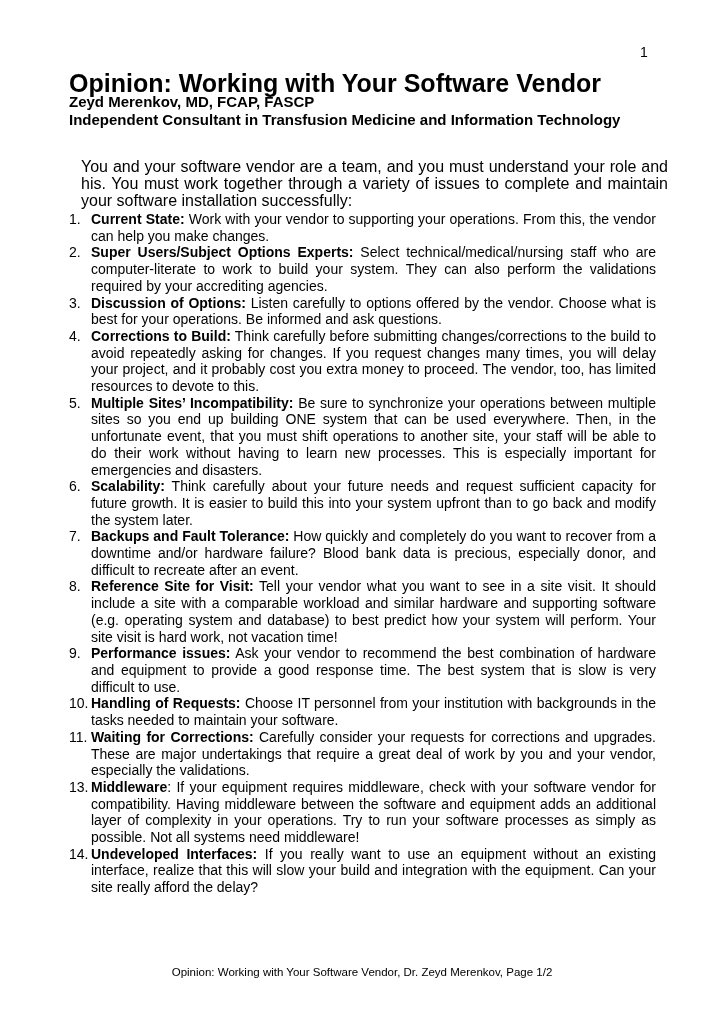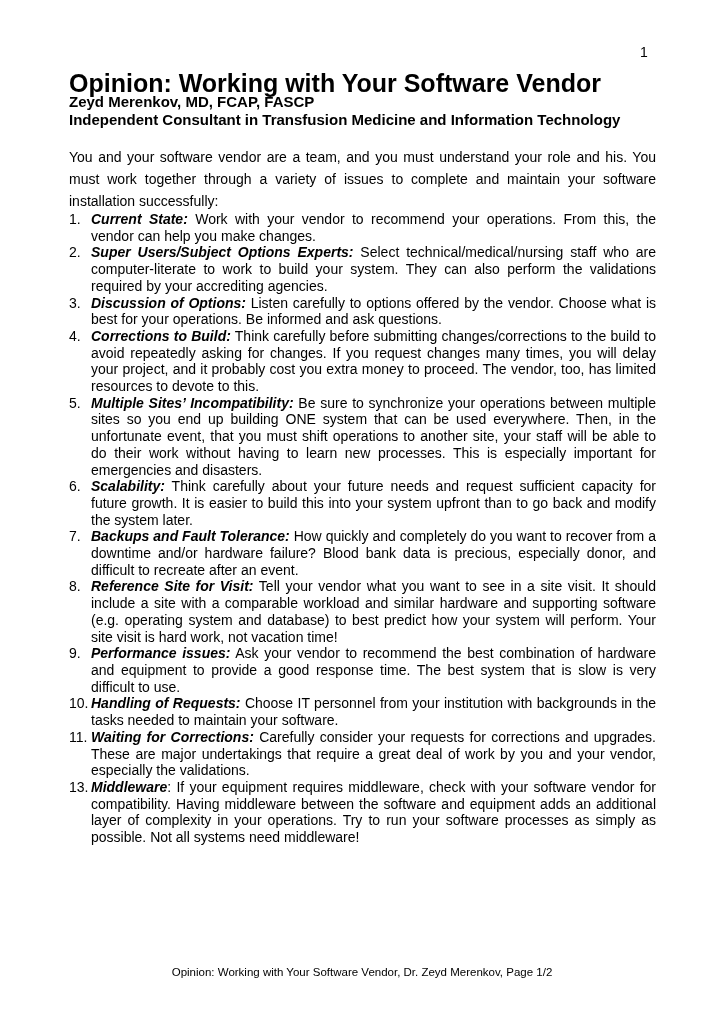--- a/index.html
+++ b/index.html
@@ -2,47 +2,48 @@
 <html><head>
 <meta charset="utf-8">
 <style>
   html, body { margin: 0; padding: 0; background: #ffffff; }
   body { width: 724px; height: 1024px; position: relative; overflow: hidden;
          font-family: "Liberation Sans", sans-serif; color: #000; }
   .page-num { position: absolute; top: 44px; left: 640px; font-size: 14px; }
   .title { position: absolute; top: 69px; left: 69px; font-size: 25px; font-weight: bold; white-space: nowrap; }
   .author { position: absolute; top: 93px; left: 69px; font-size: 15px; font-weight: bold; white-space: nowrap; }
   .affil { position: absolute; top: 111px; left: 69px; font-size: 15px; font-weight: bold; white-space: nowrap; text-align: right; }
-  .intro { position: absolute; top: 146px; left: 69px; width: 587px; font-size: 14px; line-height: 22px;
-           text-align: justify; margin: 0; }
+  .intro { position: absolute; top: 146px; left: 69px; width: 587px; font-size: 16px; line-height: 17px;
+           text-align: justify; margin: 12px; }
   ol.items { position: absolute; top: 211px; left: 69px; width: 587px; margin: 0; padding: 0; list-style: none;
              font-size: 14px; line-height: 16.7px; }
   ol.items li { position: relative; padding-left: 22px; text-align: justify; }
   ol.items li .num { position: absolute; left: 0; top: 0; }
-  ol.items li .label { font-weight: bold; font-style: italic; }
+  ol.items li .label { font-weight: bold; }
   .footer { position: absolute; top: 966px; left: 0; width: 724px; text-align: center; font-size: 11.5px; }
 </style>
 </head>
 <body>
 
 <div class="page-num">1</div>
 <div class="title">Opinion:  Working with Your Software Vendor</div>
 <div class="author">Zeyd Merenkov, MD, FCAP, FASCP</div>
 <div class="affil">Independent Consultant in Transfusion Medicine and Information Technology</div>
 
 <p class="intro">You and your software vendor are a team, and you must understand your role and his.  You must work together through a variety of issues to complete and maintain your software installation successfully:</p>
 
 <ol class="items">
-  <li><span class="num">1.</span><span class="label">Current State:</span><span>  Work with your vendor to recommend your operations.  From this, the vendor can help you make changes.</span></li>
+  <li><span class="num">1.</span><span class="label">Current State:</span><span>  Work with your vendor to supporting your operations.  From this, the vendor can help you make changes.</span></li>
   <li><span class="num">2.</span><span class="label">Super Users/Subject Options Experts:</span><span>  Select technical/medical/nursing staff who are computer-literate to work to build your system.  They can also perform the validations required by your accrediting agencies.</span></li>
   <li><span class="num">3.</span><span class="label">Discussion of Options:</span><span>  Listen carefully to options offered by the vendor.  Choose what is best for your operations.  Be informed and ask questions.</span></li>
   <li><span class="num">4.</span><span class="label">Corrections to Build:</span><span>  Think carefully before submitting changes/corrections to the build to avoid repeatedly asking for changes.  If you request changes many times, you will delay your project, and it probably cost you extra money to proceed.  The vendor, too, has limited resources to devote to this.</span></li>
   <li><span class="num">5.</span><span class="label">Multiple Sites’ Incompatibility:</span><span>  Be sure to synchronize your operations between multiple sites so you end up building ONE system that can be used everywhere.  Then, in the unfortunate event, that you must shift operations to another site, your staff will be able to do their work without having to learn new processes.  This is especially important for emergencies and disasters.</span></li>
   <li><span class="num">6.</span><span class="label">Scalability:</span><span>  Think carefully about your future needs and request sufficient capacity for future growth.  It is easier to build this into your system upfront than to go back and modify the system later.</span></li>
   <li><span class="num">7.</span><span class="label">Backups and Fault Tolerance:</span><span>  How quickly and completely do you want to recover from a downtime and/or hardware failure?  Blood bank data is precious, especially donor, and difficult to recreate after an event.</span></li>
   <li><span class="num">8.</span><span class="label">Reference Site for Visit:</span><span>  Tell your vendor what you want to see in a site visit.  It should include a site with a comparable workload and similar hardware and supporting software (e.g. operating system and database) to best predict how your system will perform.  Your site visit is hard work, not vacation time!</span></li>
   <li><span class="num">9.</span><span class="label">Performance issues:</span><span>  Ask your vendor to recommend the best combination of hardware and equipment to provide a good response time.  The best system that is slow is very difficult to use.</span></li>
   <li><span class="num">10.</span><span class="label">Handling of Requests:</span><span>  Choose IT personnel from your institution with backgrounds in the tasks needed to maintain your software.</span></li>
   <li><span class="num">11.</span><span class="label">Waiting for Corrections:</span><span>  Carefully consider your requests for corrections and upgrades.  These are major undertakings that require a great deal of work by you and your vendor, especially the validations.</span></li>
   <li><span class="num">13.</span><span class="label">Middleware</span><span>:  If your equipment requires middleware, check with your software vendor for compatibility.  Having middleware between the software and equipment adds an additional layer of complexity in your operations.  Try to run your software processes as simply as possible.  Not all systems need middleware!</span></li>
+  <li><span class="num">14.</span><span class="label">Undeveloped Interfaces:</span><span>  If you really want to use an equipment without an existing interface, realize that this will slow your build and integration with the equipment.  Can your site really afford the delay?</span></li>
 </ol>
 
 <div class="footer">Opinion:  Working with Your Software Vendor, Dr. Zeyd Merenkov, Page 1/2</div>
 
 </body></html>

